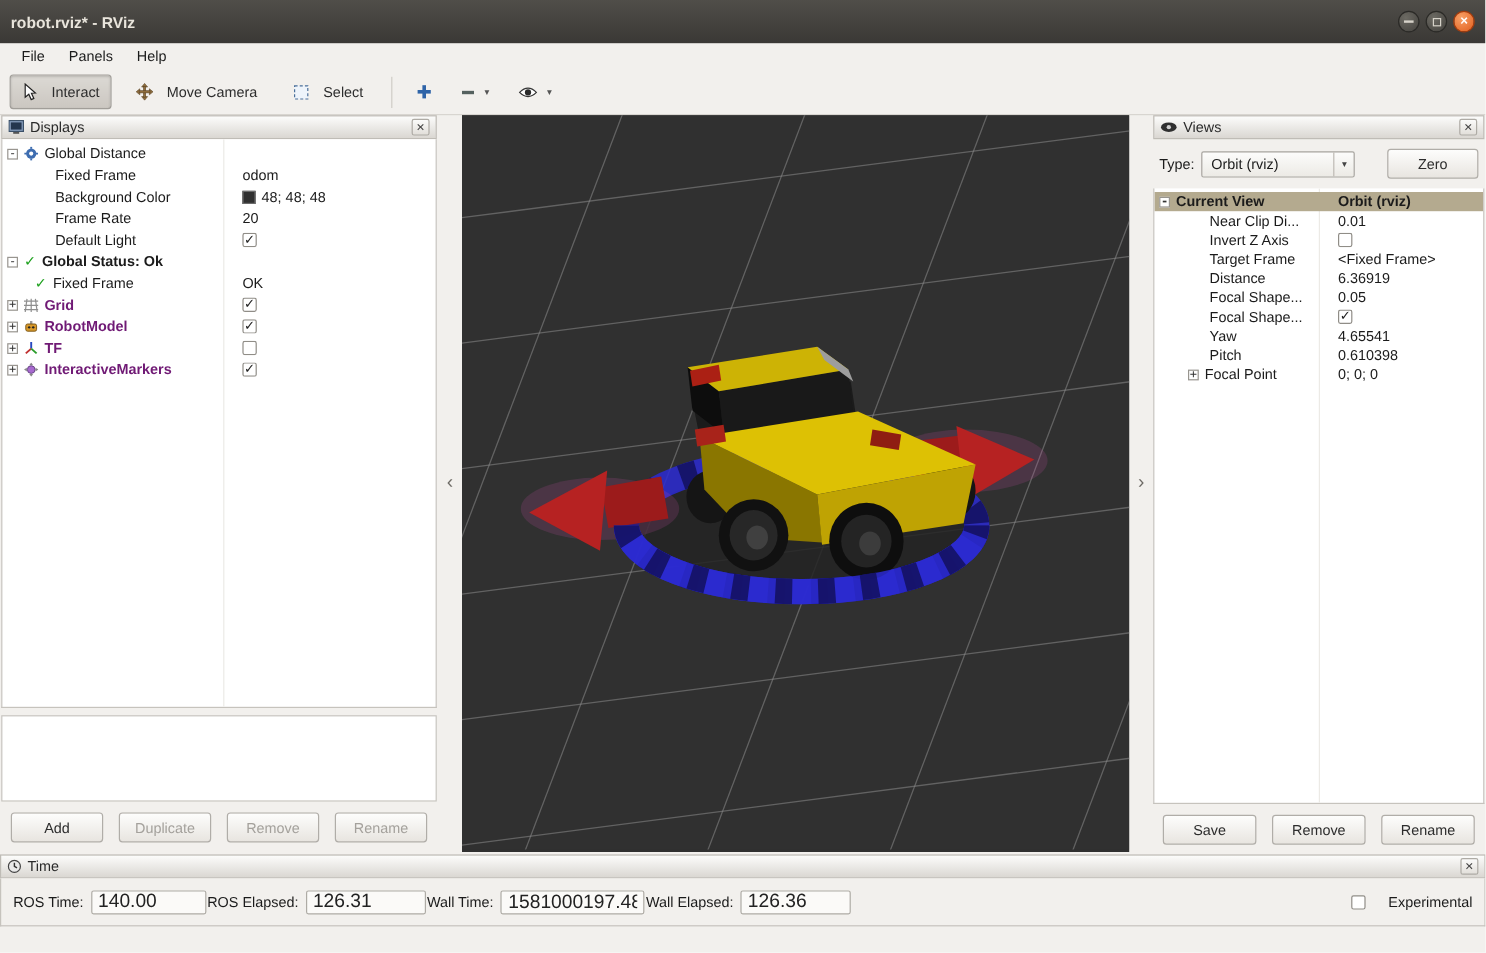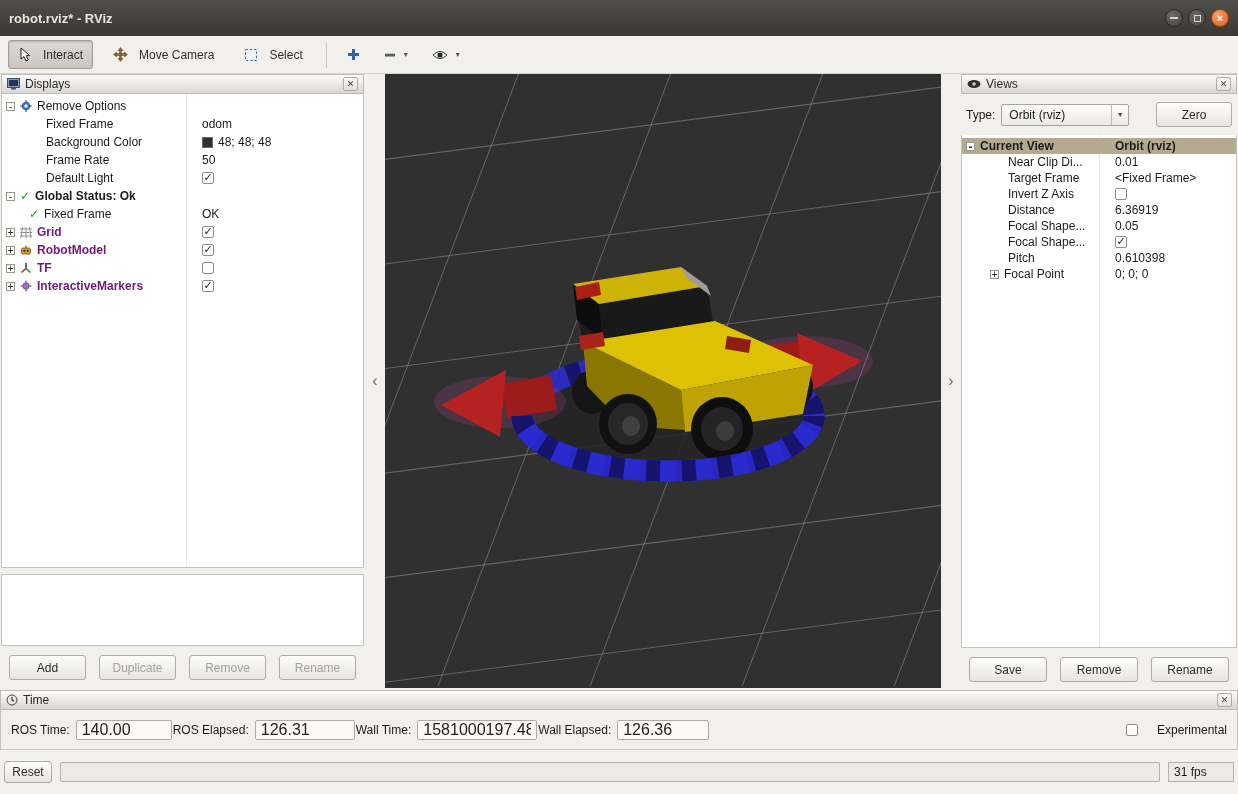--- a/index.html
+++ b/index.html
@@ -100,20 +100,25 @@
       <span class="wbtn">
           <span class="min-glyph"></span>
         </span>
       <span class="wbtn">
           <span class="max-glyph"></span>
         </span>
       <span class="wbtn close">×</span>
     </div>
   </div>
 
+  <div class="menubar">
+    <span class="menu-item">File</span>
+    <span class="menu-item">Panels</span>
+    <span class="menu-item">Help</span>
+  </div>
 
   <div class="toolbar">
     <div class="tool active">
       <svg class="ticon" width="14" height="15" viewBox="0 0 14 15">
           <path d="M3 1 L3 12 L6 9.5 L8 14 L10.2 13 L8.2 8.7 L11.5 8.5 Z" fill="#fdfdfd" stroke="#222" stroke-width="1"></path>
         </svg>
       <span>Interact</span>
     </div>
     <div class="tool">
       <svg class="ticon" width="15" height="15" viewBox="0 0 15 15">
@@ -180,21 +185,21 @@
                   <g stroke="#3e6db0" stroke-width="1.6">
                     <line x1="6" y1="0.3" x2="6" y2="2"></line>
                     <line x1="6" y1="10" x2="6" y2="11.7"></line>
                     <line x1="0.3" y1="6" x2="2" y2="6"></line>
                     <line x1="10" y1="6" x2="11.7" y2="6"></line>
                   </g>
                   <circle cx="6" cy="6" r="4.3" fill="#3e6db0"></circle>
                   <circle cx="6" cy="6" r="1.7" fill="#fff"></circle>
                 </svg>
               </span>
-              <span>Remove Options</span>
+              <span>Global Distance</span>
             </div>
           <div class="tr"></div>
         </div>
         <div class="trow r-child">
           <div class="tl">
               <span>Fixed Frame</span>
             </div>
           <div class="tr">
               <span>odom</span>
             </div>
@@ -206,21 +211,21 @@
           <div class="tr">
               <span class="swatch"></span>
               <span>48; 48; 48</span>
             </div>
         </div>
         <div class="trow r-child">
           <div class="tl">
               <span>Frame Rate</span>
             </div>
           <div class="tr">
-              <span>50</span>
+              <span>20</span>
             </div>
         </div>
         <div class="trow r-child">
           <div class="tl">
               <span>Default Light</span>
             </div>
           <div class="tr">
               <span class="cbx checked"></span>
             </div>
         </div>
@@ -427,56 +432,64 @@
         <div class="trow r-child">
           <div class="tl">
               <span>Near Clip Di...</span>
             </div>
           <div class="tr">
               <span>0.01</span>
             </div>
         </div>
         <div class="trow r-child">
           <div class="tl">
+              <span>Invert Z Axis</span>
+            </div>
+          <div class="tr">
+              <span class="cbx"></span>
+            </div>
+        </div>
+        <div class="trow r-child">
+          <div class="tl">
               <span>Target Frame</span>
             </div>
           <div class="tr">
               <span>&lt;Fixed Frame&gt;</span>
             </div>
         </div>
         <div class="trow r-child">
           <div class="tl">
-              <span>Invert Z Axis</span>
-            </div>
-          <div class="tr">
-              <span class="cbx"></span>
-            </div>
-        </div>
-        <div class="trow r-child">
-          <div class="tl">
               <span>Distance</span>
             </div>
           <div class="tr">
               <span>6.36919</span>
             </div>
         </div>
         <div class="trow r-child">
           <div class="tl">
               <span>Focal Shape...</span>
             </div>
           <div class="tr">
               <span>0.05</span>
             </div>
         </div>
         <div class="trow r-child">
           <div class="tl">
               <span>Focal Shape...</span>
             </div>
           <div class="tr">
               <span class="cbx checked"></span>
+            </div>
+        </div>
+        <div class="trow r-child">
+          <div class="tl">
+              <span>Yaw</span>
+            </div>
+          <div class="tr">
+              <span>4.65541</span>
             </div>
         </div>
         <div class="trow r-child">
           <div class="tl">
               <span>Pitch</span>
             </div>
           <div class="tr">
               <span>0.610398</span>
             </div>
         </div>
@@ -524,19 +537,14 @@
         <span class="flab">Wall Elapsed:</span>
         <input class="tfield w4" value="126.36" style="">
       </div>
       <div class="exp-group">
         <span class="cbx"></span>
         <span>Experimental</span>
       </div>
     </div>
   </div>
 
-  <div class="statusbar">
-    <button class="btn reset">Reset</button>
-    <div class="status-field"></div>
-    <div class="fps-box">31 fps</div>
-  </div>
 
 </div>
 
 </body></html>

